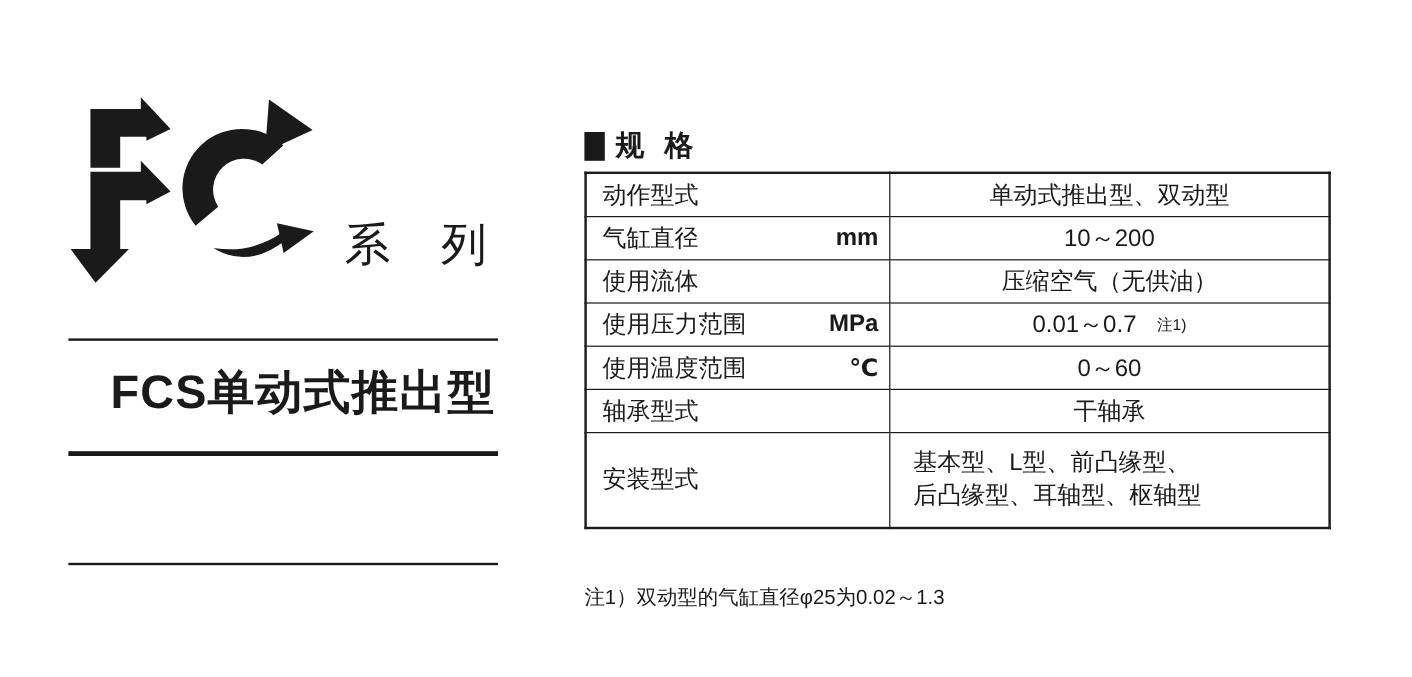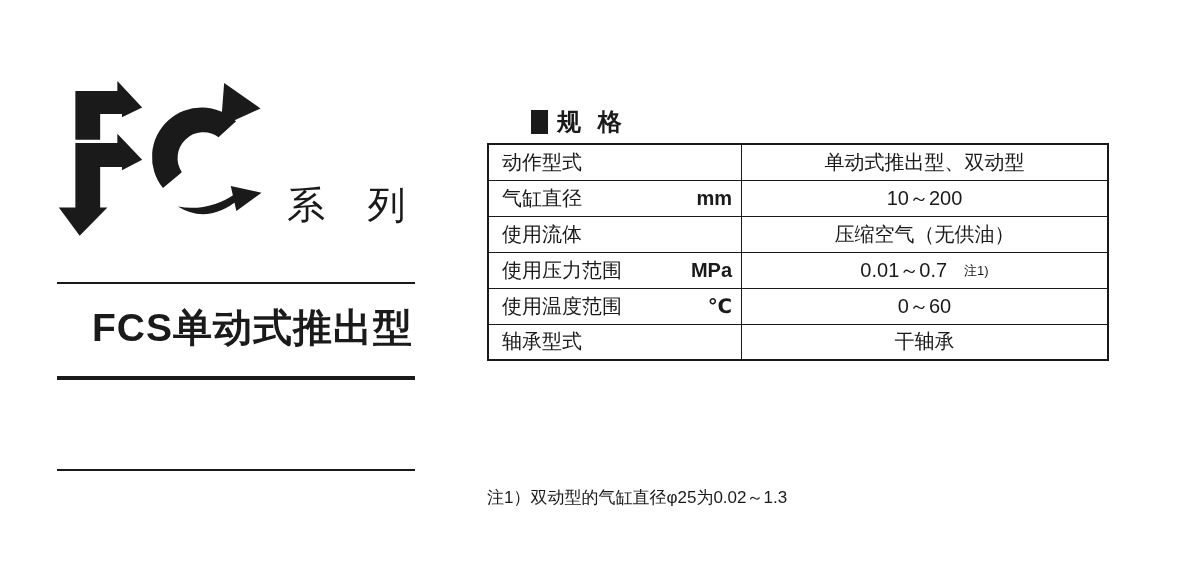--- a/index.html
+++ b/index.html
@@ -35,21 +35,21 @@
     position:absolute;left:92px;
     font-size:39px;font-weight:700;line-height:46px;letter-spacing:1px;
     white-space:nowrap;
   }
   .product-line.fcs{top:305px;}
   .product-line.fcd{top:404px;}
 
   
   .spec-heading{
     position:absolute;left:487px;top:108px;height:28px;
-    display:flex;align-items:center;margin-left:44px;
+    display:flex;align-items:center;
   }
   .spec-heading .sq{
     width:17px;height:24px;background:#1a1a1a;display:inline-block;
     margin-right:9px;flex:0 0 auto;
   }
   .spec-heading .txt{
     font-size:24px;font-weight:700;letter-spacing:5px;line-height:28px;white-space:nowrap;
   }
 
   table.spec{
@@ -175,18 +175,30 @@
       </tr>
       <tr>
         <td class="label-cell">
           <div class="label-flex">
             <span class="lbl">轴承型式</span>
             <span class="unit"></span>
           </div>
         </td>
         <td class="value-cell">干轴承</td>
       </tr>
+      <tr class="tall">
+        <td class="label-cell">
+          <div class="label-flex">
+            <span class="lbl">安装型式</span>
+            <span class="unit"></span>
+          </div>
+        </td>
+        <td class="value-cell multiline">
+          <div>基本型、L型、前凸缘型、</div>
+          <div>后凸缘型、耳轴型、枢轴型</div>
+        </td>
+      </tr>
     </tbody>
   </table>
 
   <div class="footnote">注1）双动型的气缸直径φ25为0.02～1.3</div>
 
 </div>
 
 </body></html>

